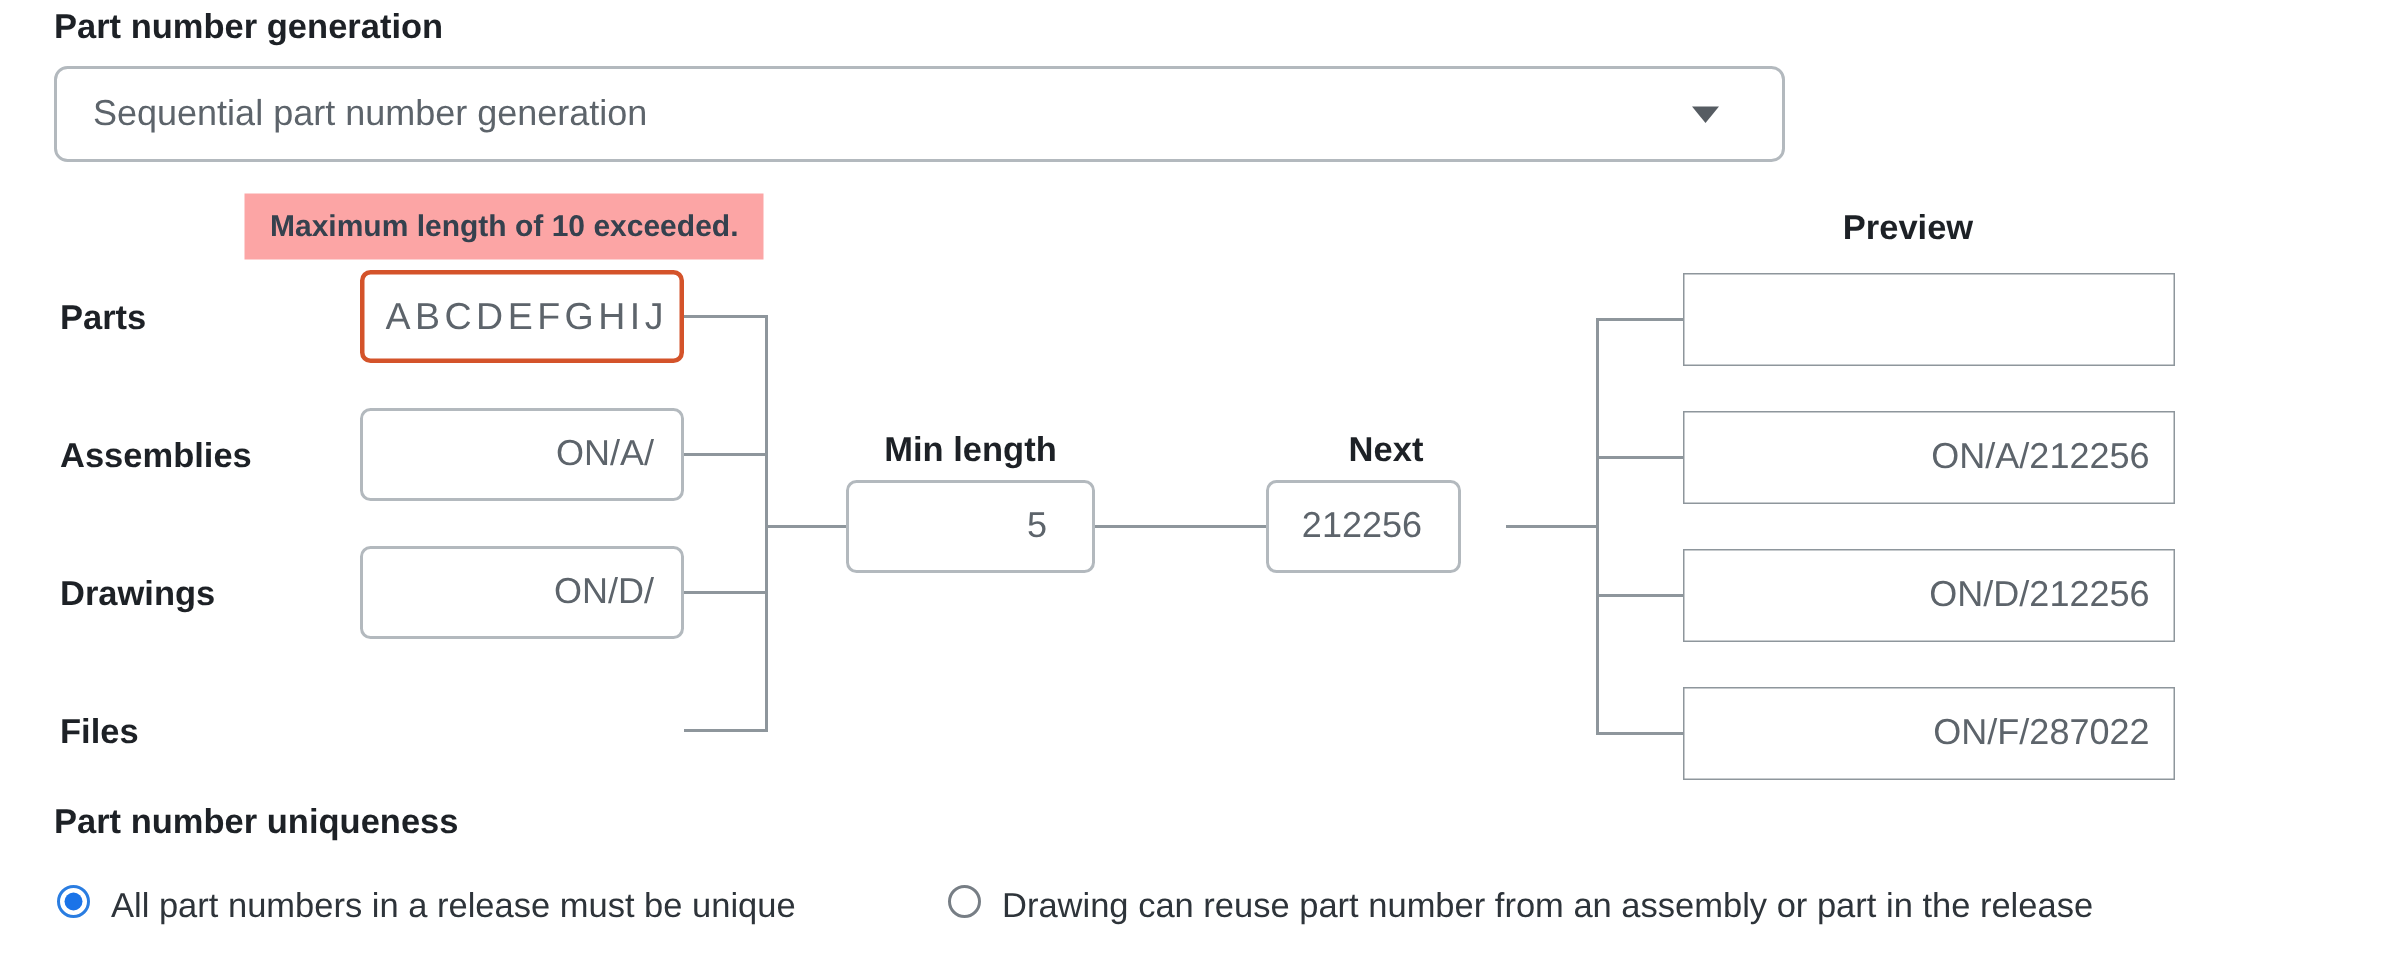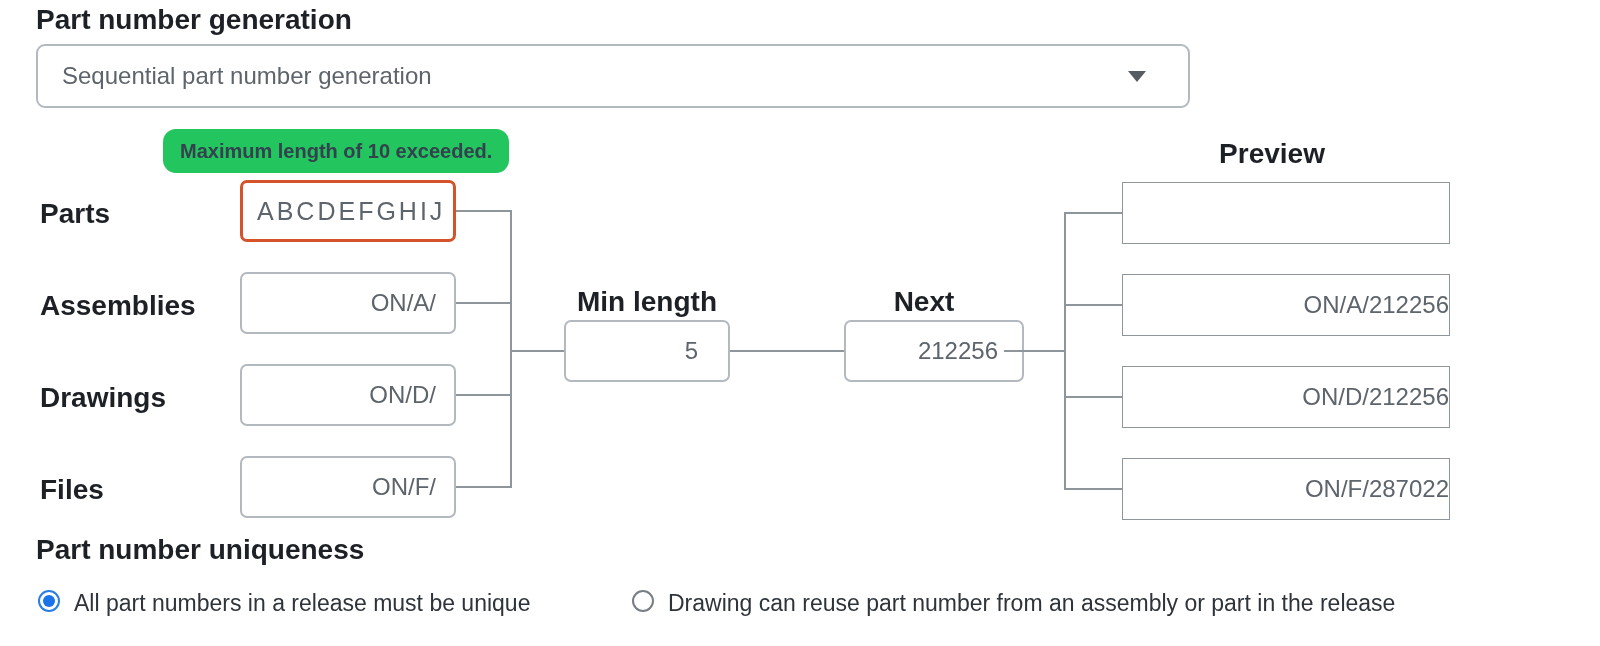--- a/index.html
+++ b/index.html
@@ -2,38 +2,38 @@
 <html><head>
 <meta charset="utf-8">
 <style>
   html,body{margin:0;padding:0;background:#ffffff;}
   .screen{
     position:relative;width:1600px;height:646px;background:#ffffff;overflow:hidden;
     font-family:"Liberation Sans","DejaVu Sans",sans-serif;
   }
   .abs{position:absolute;}
   .heading{
-    font-size:28px;font-weight:bold;color:#1d2126;white-space:nowrap;
+    font-size:23px;font-weight:bold;color:#1d2126;white-space:nowrap;
   }
   .select{
     left:36px;top:44px;width:1154px;height:64px;background:#fff;
     border:2px solid #b3b9be;border-radius:9px;box-sizing:border-box;
     display:flex;align-items:center;cursor:pointer;
   }
   .select-value{
     margin-left:24px;font-size:24px;color:#5d646b;white-space:nowrap;flex:1;
   }
   .caret{
     width:0;height:0;margin-right:42px;
     border-left:9px solid transparent;border-right:9px solid transparent;
     border-top:11px solid #565c62;
   }
   .tooltip{
     left:163px;top:129px;height:44px;line-height:44px;padding:0 17px;
-    background:#22c55e;border-radius:13px;
+    background:#fca5a5;border-radius:0;
     font-size:20px;font-weight:bold;color:#35414e;white-space:nowrap;
   }
   .field{
     left:240px;width:216px;height:62px;box-sizing:border-box;background:#fff;
     border:2px solid #b3b9be;border-radius:7px;
     font-family:"Liberation Sans","DejaVu Sans",sans-serif;
     font-size:24px;color:#5d646b;text-align:right;padding:0 18px;outline:none;
   }
   .field.error{
     border:3px solid #d4532a;text-align:left;padding:0 8px 0 14px;
@@ -42,21 +42,21 @@
   .mini-field{
     box-sizing:border-box;height:62px;background:#fff;
     border:2px solid #b3b9be;border-radius:7px;
     font-family:"Liberation Sans","DejaVu Sans",sans-serif;
     font-size:24px;color:#5d646b;text-align:right;outline:none;
   }
   .preview-box{
     left:1122px;width:328px;height:62px;box-sizing:border-box;background:#fff;
     border:1.5px solid #8e969c;
     display:flex;align-items:center;justify-content:flex-end;
-    font-size:24px;color:#5d646b;
+    font-size:24px;color:#5d646b;padding-right:16px;
   }
   .line{background:#8e969c;}
   .center-label{transform:translateX(-50%);}
   .radio-option{display:flex;align-items:flex-start;cursor:pointer;}
   .radio{
     width:22px;height:22px;border-radius:50%;box-sizing:border-box;
     border:2px solid #777e85;background:#fff;position:relative;flex:none;
   }
   .radio.selected{border:2px solid #2a7de1;}
   .radio.selected::after{
@@ -80,36 +80,35 @@
   <div class="abs tooltip">Maximum length of 10 exceeded.</div>
 
   <div class="abs heading" style="left:40px;top:198px">Parts</div>
   <div class="abs heading" style="left:40px;top:290px">Assemblies</div>
   <div class="abs heading" style="left:40px;top:382px">Drawings</div>
   <div class="abs heading" style="left:40px;top:474px">Files</div>
 
   <input class="abs field error" style="top: 180px;" value="ABCDEFGHIJ">
   <input class="abs field" style="top: 272px;" value="ON/A/">
   <input class="abs field" style="top: 364px;" value="ON/D/">
-  <input class="abs field" style="top: 456px;" value="ON/F/">
 
   <div class="abs line" style="left:456px;top:210px;width:54px;height:2px"></div>
   <div class="abs line" style="left:456px;top:302px;width:54px;height:2px"></div>
   <div class="abs line" style="left:456px;top:394px;width:54px;height:2px"></div>
   <div class="abs line" style="left:456px;top:486px;width:54px;height:2px"></div>
   <div class="abs line" style="left:510px;top:210px;width:2px;height:278px"></div>
   <div class="abs line" style="left:510px;top:350px;width:54px;height:2px"></div>
 
   <div class="abs heading center-label" style="left:647px;top:286px">Min length</div>
   <input class="abs mini-field" style="left: 564px; top: 320px; width: 166px; padding: 0px 30px 0px 10px;" value="5">
 
   <div class="abs line" style="left:730px;top:350px;width:114px;height:2px"></div>
 
   <div class="abs heading center-label" style="left:924px;top:286px">Next</div>
-  <input class="abs mini-field" style="left: 844px; top: 320px; width: 180px; padding: 0px 24px 0px 10px;" value="212256">
+  <input class="abs mini-field" style="left: 844px; top: 320px; width: 130px; padding: 0px 24px 0px 10px;" value="212256">
 
   <div class="abs line" style="left:1004px;top:350px;width:60px;height:2px"></div>
 
   <div class="abs line" style="left:1064px;top:212px;width:2px;height:278px"></div>
   <div class="abs line" style="left:1064px;top:212px;width:58px;height:2px"></div>
   <div class="abs line" style="left:1064px;top:304px;width:58px;height:2px"></div>
   <div class="abs line" style="left:1064px;top:396px;width:58px;height:2px"></div>
   <div class="abs line" style="left:1064px;top:488px;width:58px;height:2px"></div>
 
   <div class="abs heading center-label" style="left:1272px;top:138px">Preview</div>

